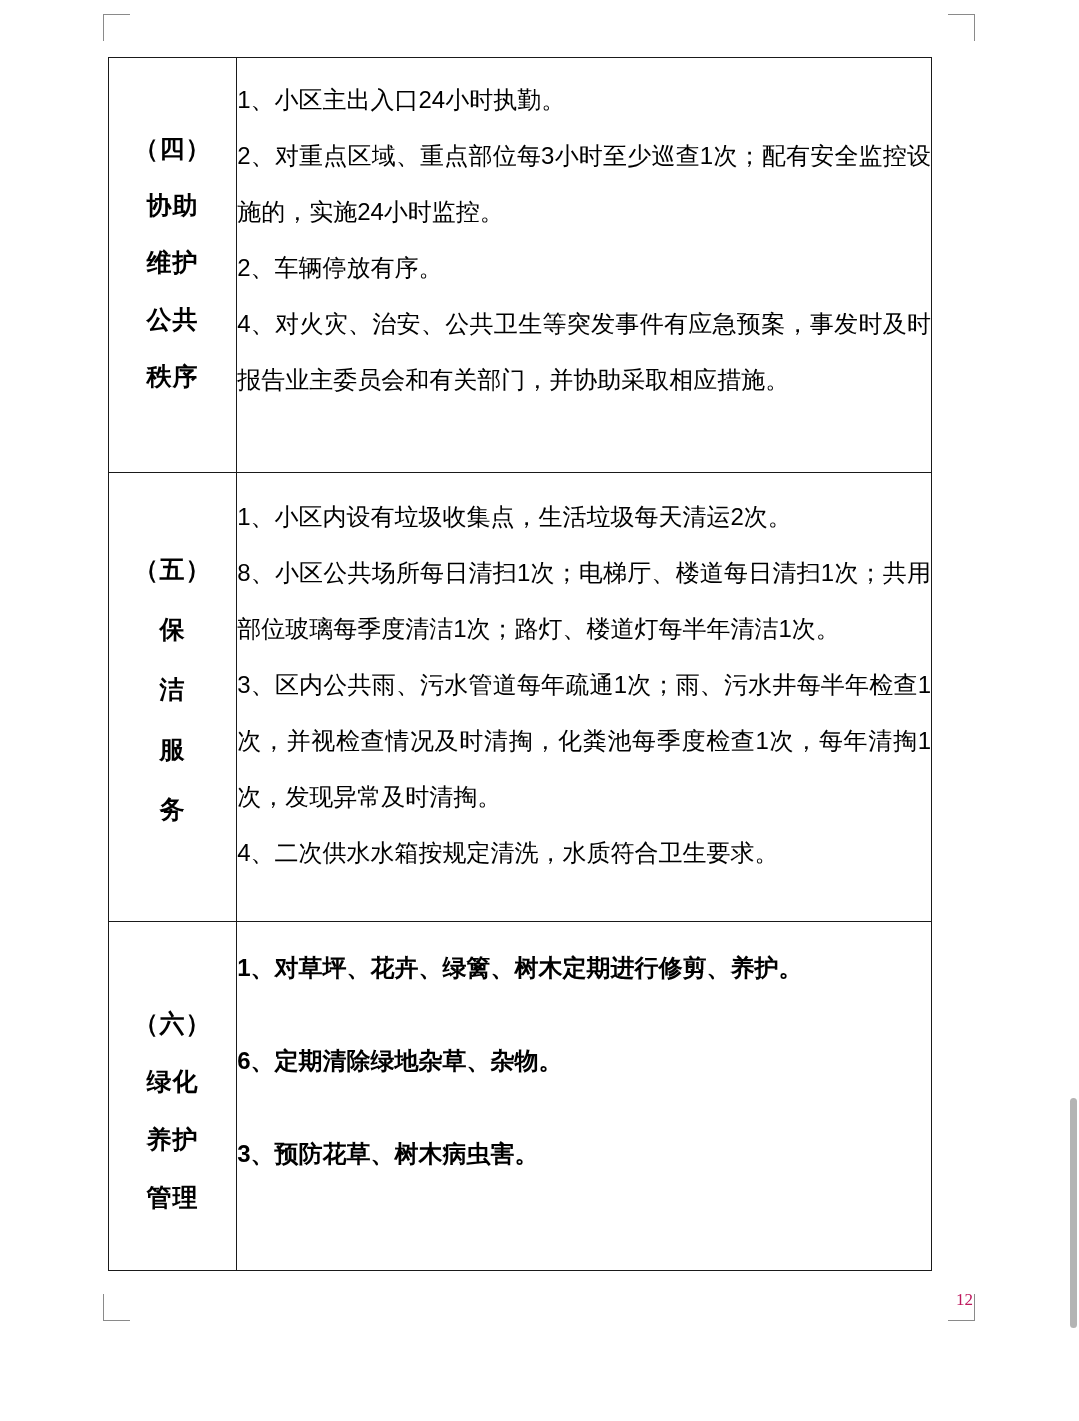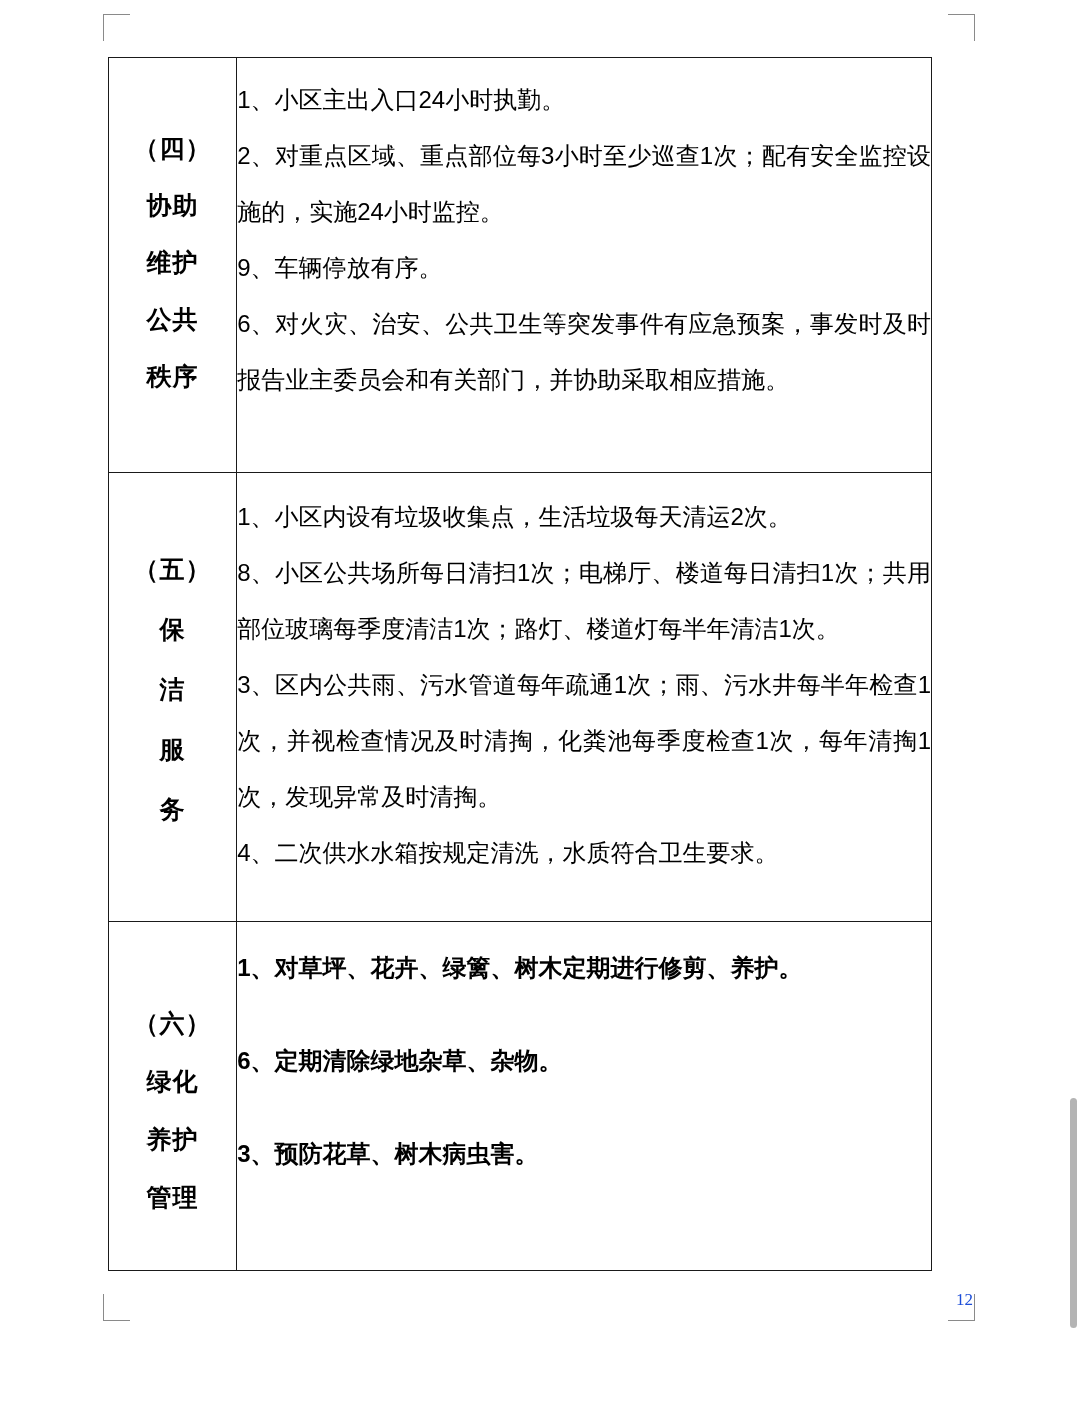--- a/index.html
+++ b/index.html
@@ -89,21 +89,21 @@
 
   .row-4 .label-cell { padding-top: 62px; }
   .row-5 .label-cell { padding-top: 66px; line-height: 60px; }
   .row-6 .label-cell { padding-top: 72px; line-height: 58px; }
 
   .page-number {
     position: absolute;
     right: 106px;
     top: 1290px;
     font-size: 17px;
-    color: #1d4ed8;
+    color: #be185d;
     font-family: "Liberation Serif", serif;
   }
 
   .scrollbar-track {
     position: absolute;
     right: 0;
     top: 0;
     width: 11px;
     height: 1421px;
     background: transparent;
@@ -138,22 +138,22 @@
         <td class="label-cell">
           <span class="lbl-line">（四）</span>
           <span class="lbl-line">协助</span>
           <span class="lbl-line">维护</span>
           <span class="lbl-line">公共</span>
           <span class="lbl-line">秩序</span>
         </td>
         <td class="body-cell">
           <p>1、小区主出入口24小时执勤。</p>
           <p>2、对重点区域、重点部位每3小时至少巡查1次；配有安全监控设施的，实施24小时监控。</p>
-          <p>9、车辆停放有序。</p>
-          <p>6、对火灾、治安、公共卫生等突发事件有应急预案，事发时及时报告业主委员会和有关部门，并协助采取相应措施。</p>
+          <p>2、车辆停放有序。</p>
+          <p>4、对火灾、治安、公共卫生等突发事件有应急预案，事发时及时报告业主委员会和有关部门，并协助采取相应措施。</p>
         </td>
       </tr>
       <tr class="row-5">
         <td class="label-cell">
           <span class="lbl-line">（五）</span>
           <span class="lbl-line">保</span>
           <span class="lbl-line">洁</span>
           <span class="lbl-line">服</span>
           <span class="lbl-line">务</span>
         </td>

